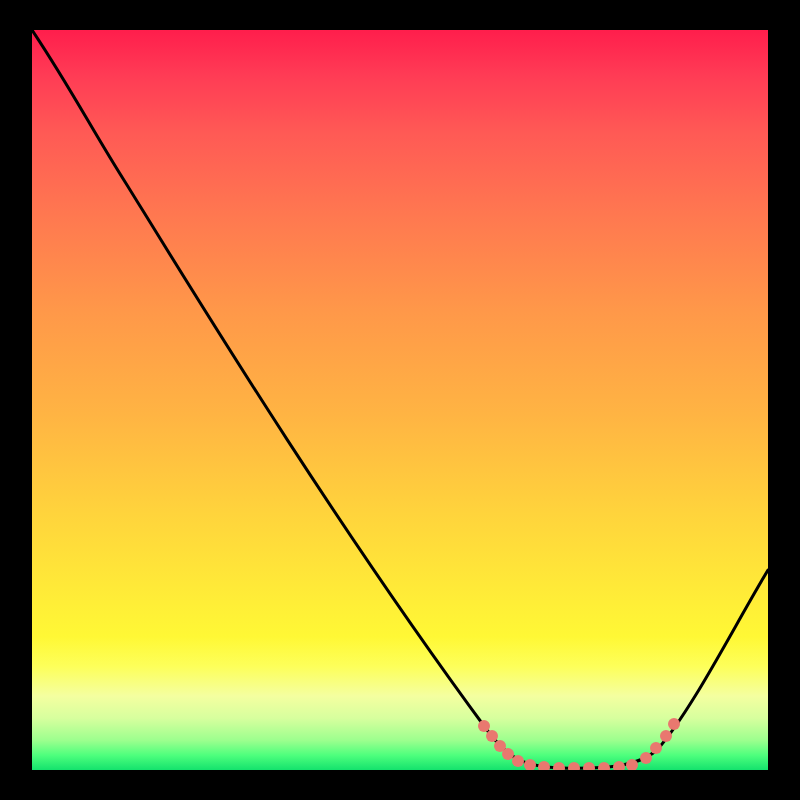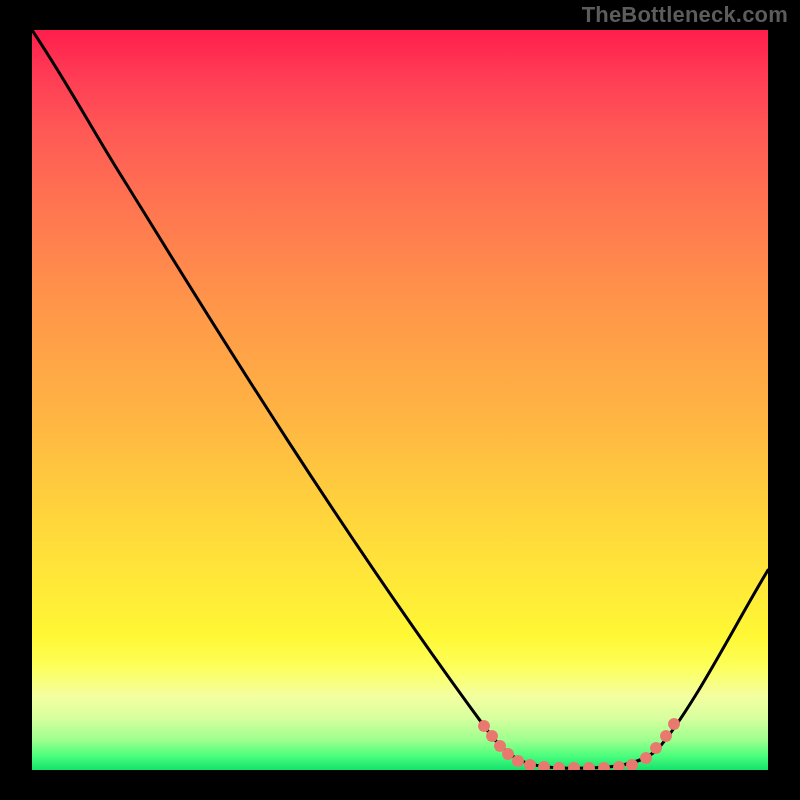--- a/index.html
+++ b/index.html
@@ -64,21 +64,20 @@
     left: 0;
     top: 0;
     width: 100%;
     height: 100%;
   }
 </style>
 </head>
 <body>
 <div class="frame">
 
-  <div class="watermark">TheBottleneck.com</div>
 
   <div class="plot">
     <div class="gradient"></div>
 
     <svg class="curve" viewBox="0 0 736 740" preserveAspectRatio="none">
 
       <path d="M 0 0
                C 40 60, 60 100, 95 155
                C 160 260, 300 490, 455 700
                C 475 727, 490 737, 530 738

